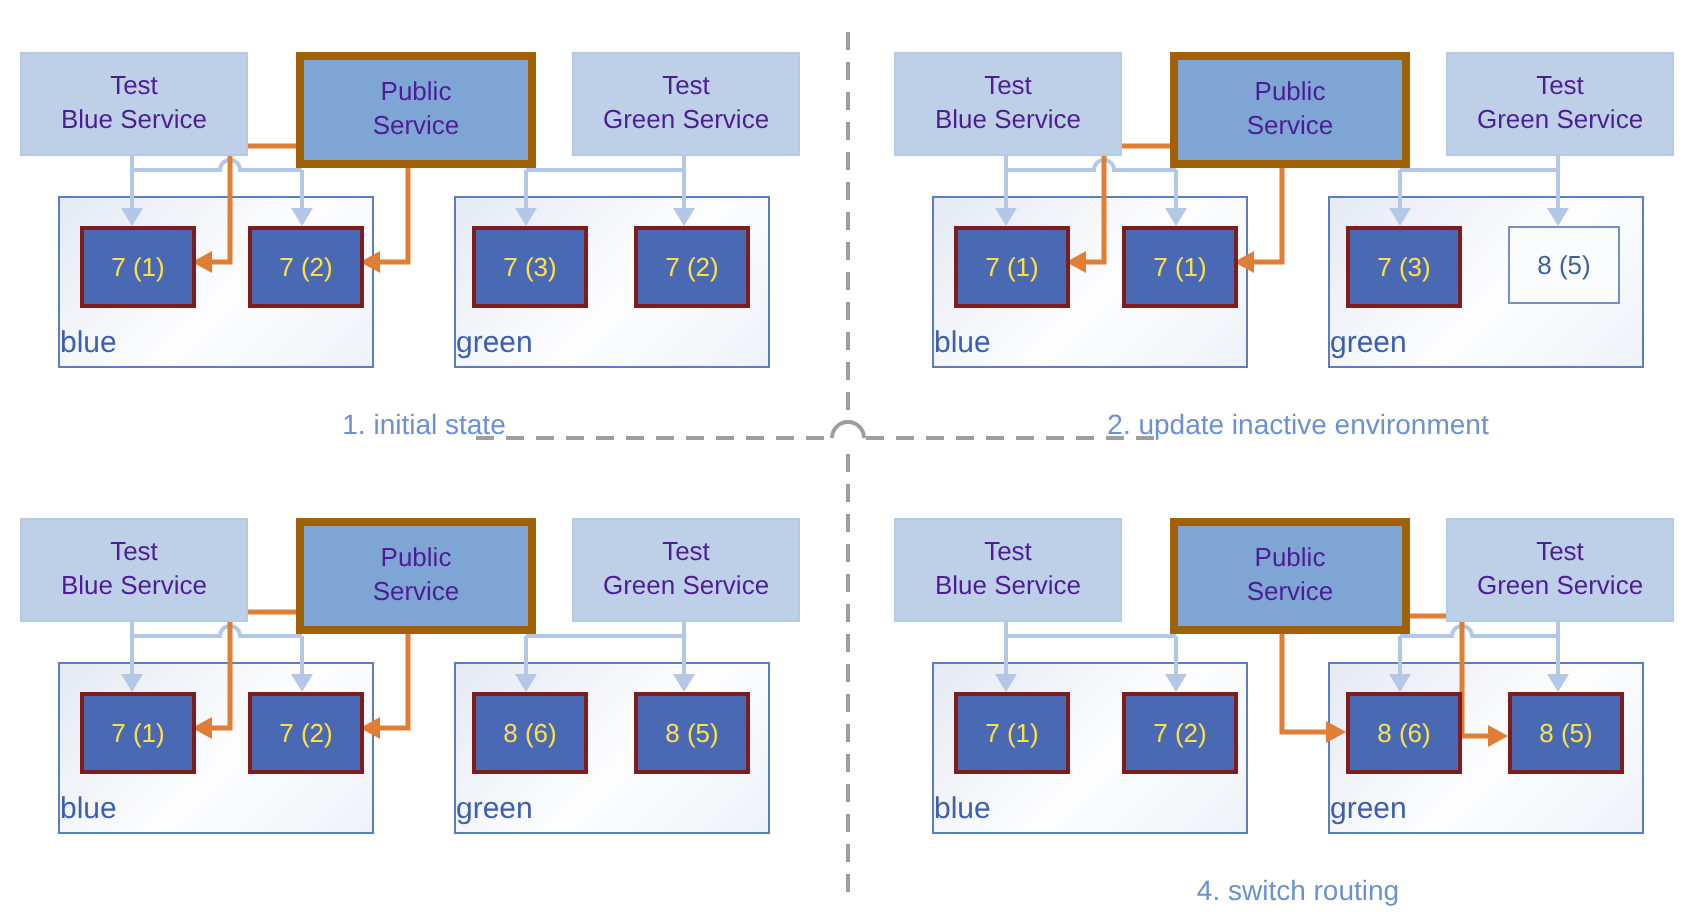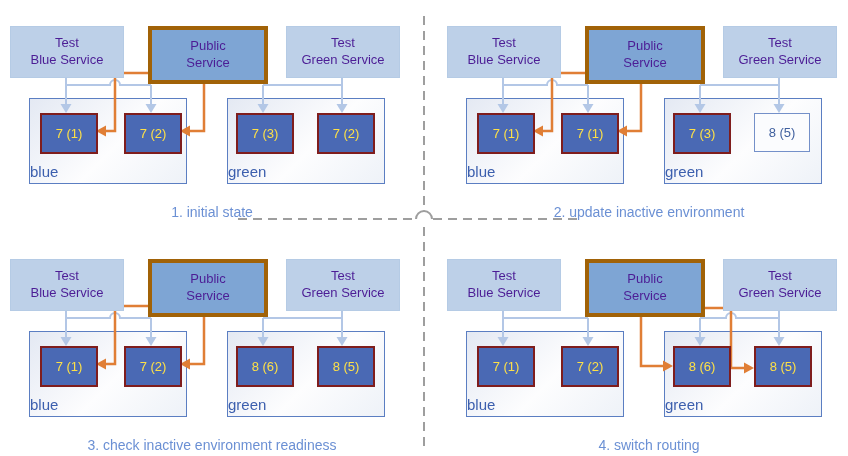--- a/index.html
+++ b/index.html
@@ -166,21 +166,20 @@
     <div class="env" style="left:29px">
       <div class="env-label">blue</div>
     </div>
     <div class="env" style="left:227px">
       <div class="env-label">green</div>
     </div>
     <div class="ver" style="left:40px">7 (1)</div>
     <div class="ver" style="left:124px">7 (2)</div>
     <div class="ver" style="left:236px">8 (6)</div>
     <div class="ver" style="left:317px">8 (5)</div>
-    <div class="caption">3. check inactive environment readiness</div>
   </div>
 
   <div class="quad" style="left:437px;top:233px">
     <div class="svc light" style="left:10px"><span>Test
 Blue Service</span></div>
     <div class="svc dark" style="left:148px"><span>Public
 Service</span></div>
     <div class="svc light" style="left:286px"><span>Test
 Green Service</span></div>
     <div class="env" style="left:29px">

